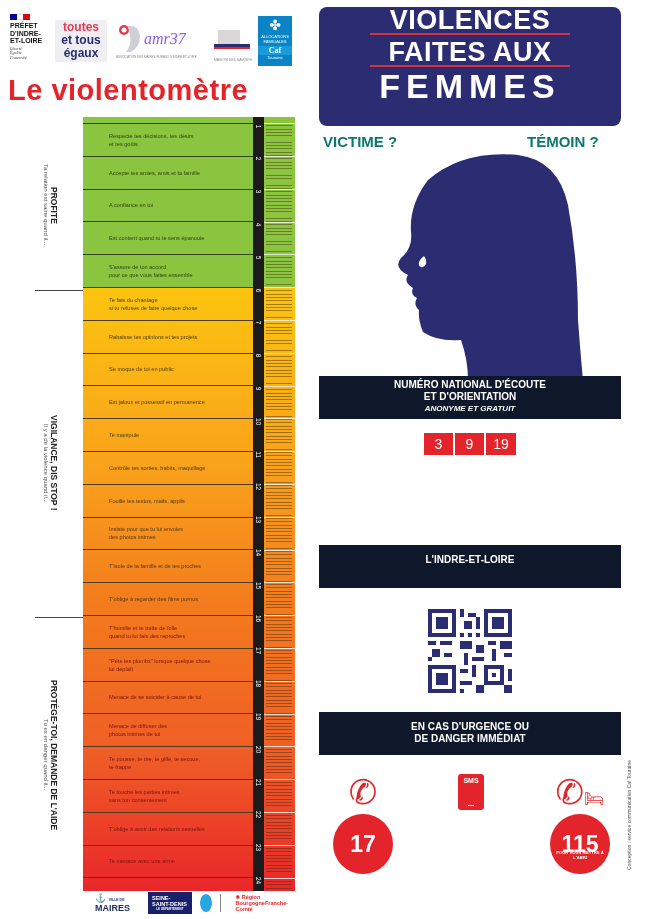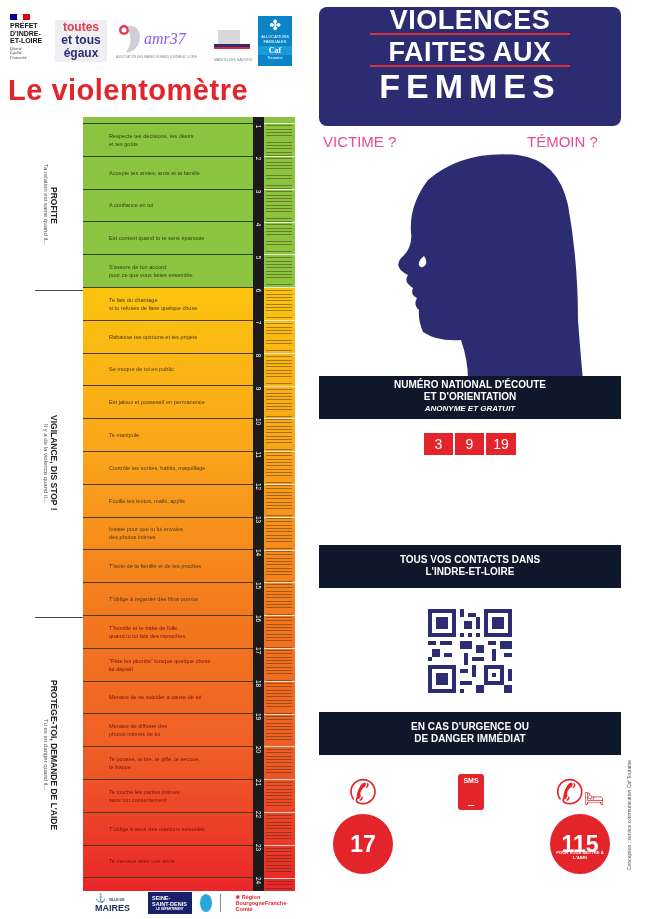--- a/index.html
+++ b/index.html
@@ -45,21 +45,21 @@
   .ssd { background:#18206a; color:#fff; font-size:5.5px; padding:3px 4px; font-weight:bold; }
   .blue-badge { width:18px; height:18px; border-radius:50%; background:#2aa6df; }
   .small-logo { width:10px; height:18px; border-left:1px solid #888; }
   .region { font-size:5.5px; color:#e3242b; font-weight:bold; }
 
   
   .banner { left:319px; top:7px; width:302px; height:119px; background:#2c2c72; border-radius:8px; color:#fff; text-align:center; }
   .banner .l { font-weight:bold; line-height:26px; font-size:27px; letter-spacing:0.5px; }
   .banner .rule { width:200px; height:2px; background:#d9323c; margin:0 auto; }
   .banner .l3 { font-size:34px; letter-spacing:6px; line-height:38px; }
-  .q { top:133px; font-size:15px; font-weight:normal; color:#ec4899; }
+  .q { top:133px; font-size:15px; font-weight:bold; color:#0f766e; }
   .silhouette { left:383px; top:150px; width:200px; height:230px; }
 
   .navybox { background:#0f172a; color:#fff; text-align:center; font-weight:bold; font-size:10px; line-height:12px; }
   .box1 { left:319px; top:376px; width:302px; height:43px; padding-top:3px; box-sizing:border-box; }
   .box1 .it { font-style:italic; font-size:8px; }
   .logo3919 { left:424px; top:433px; width:92px; height:100px; }
   .logo3919 .tops { display:flex; gap:2px; }
   .logo3919 .tops div { background:#e3242b; color:#fff; text-align:center; font-size:14px; height:22px; line-height:22px; }
   .logo3919 .body { border:2px solid #e3242b; border-top:none; background:#fff; text-align:center; height:74px; box-sizing:border-box; }
   .logo3919 .big { font-size:26px; font-weight:bold; color:#2c2c72; line-height:26px; letter-spacing:-1px; }
@@ -280,21 +280,20 @@
 
 <div class="abs logo3919">
   <div class="tops">
     <div style="width:29px">3</div>
     <div style="width:29px">9</div>
     <div style="width:30px">19</div>
   </div>
 </div>
 
 <div class="abs navybox box2">
-  <div>TOUS VOS CONTACTS DANS</div>
   <div>L'INDRE-ET-LOIRE</div>
 </div>
 
 <svg class="abs qr" viewBox="0 0 21 21" shape-rendering="crispEdges">
   <rect width="21" height="21" fill="#fff"></rect>
   <g fill="#2c2c72">
     <rect x="0" y="0" width="7" height="7"></rect>
       <rect x="1" y="1" width="5" height="5" fill="#fff"></rect>
       <rect x="2" y="2" width="3" height="3"></rect>
     <rect x="14" y="0" width="7" height="7"></rect>

